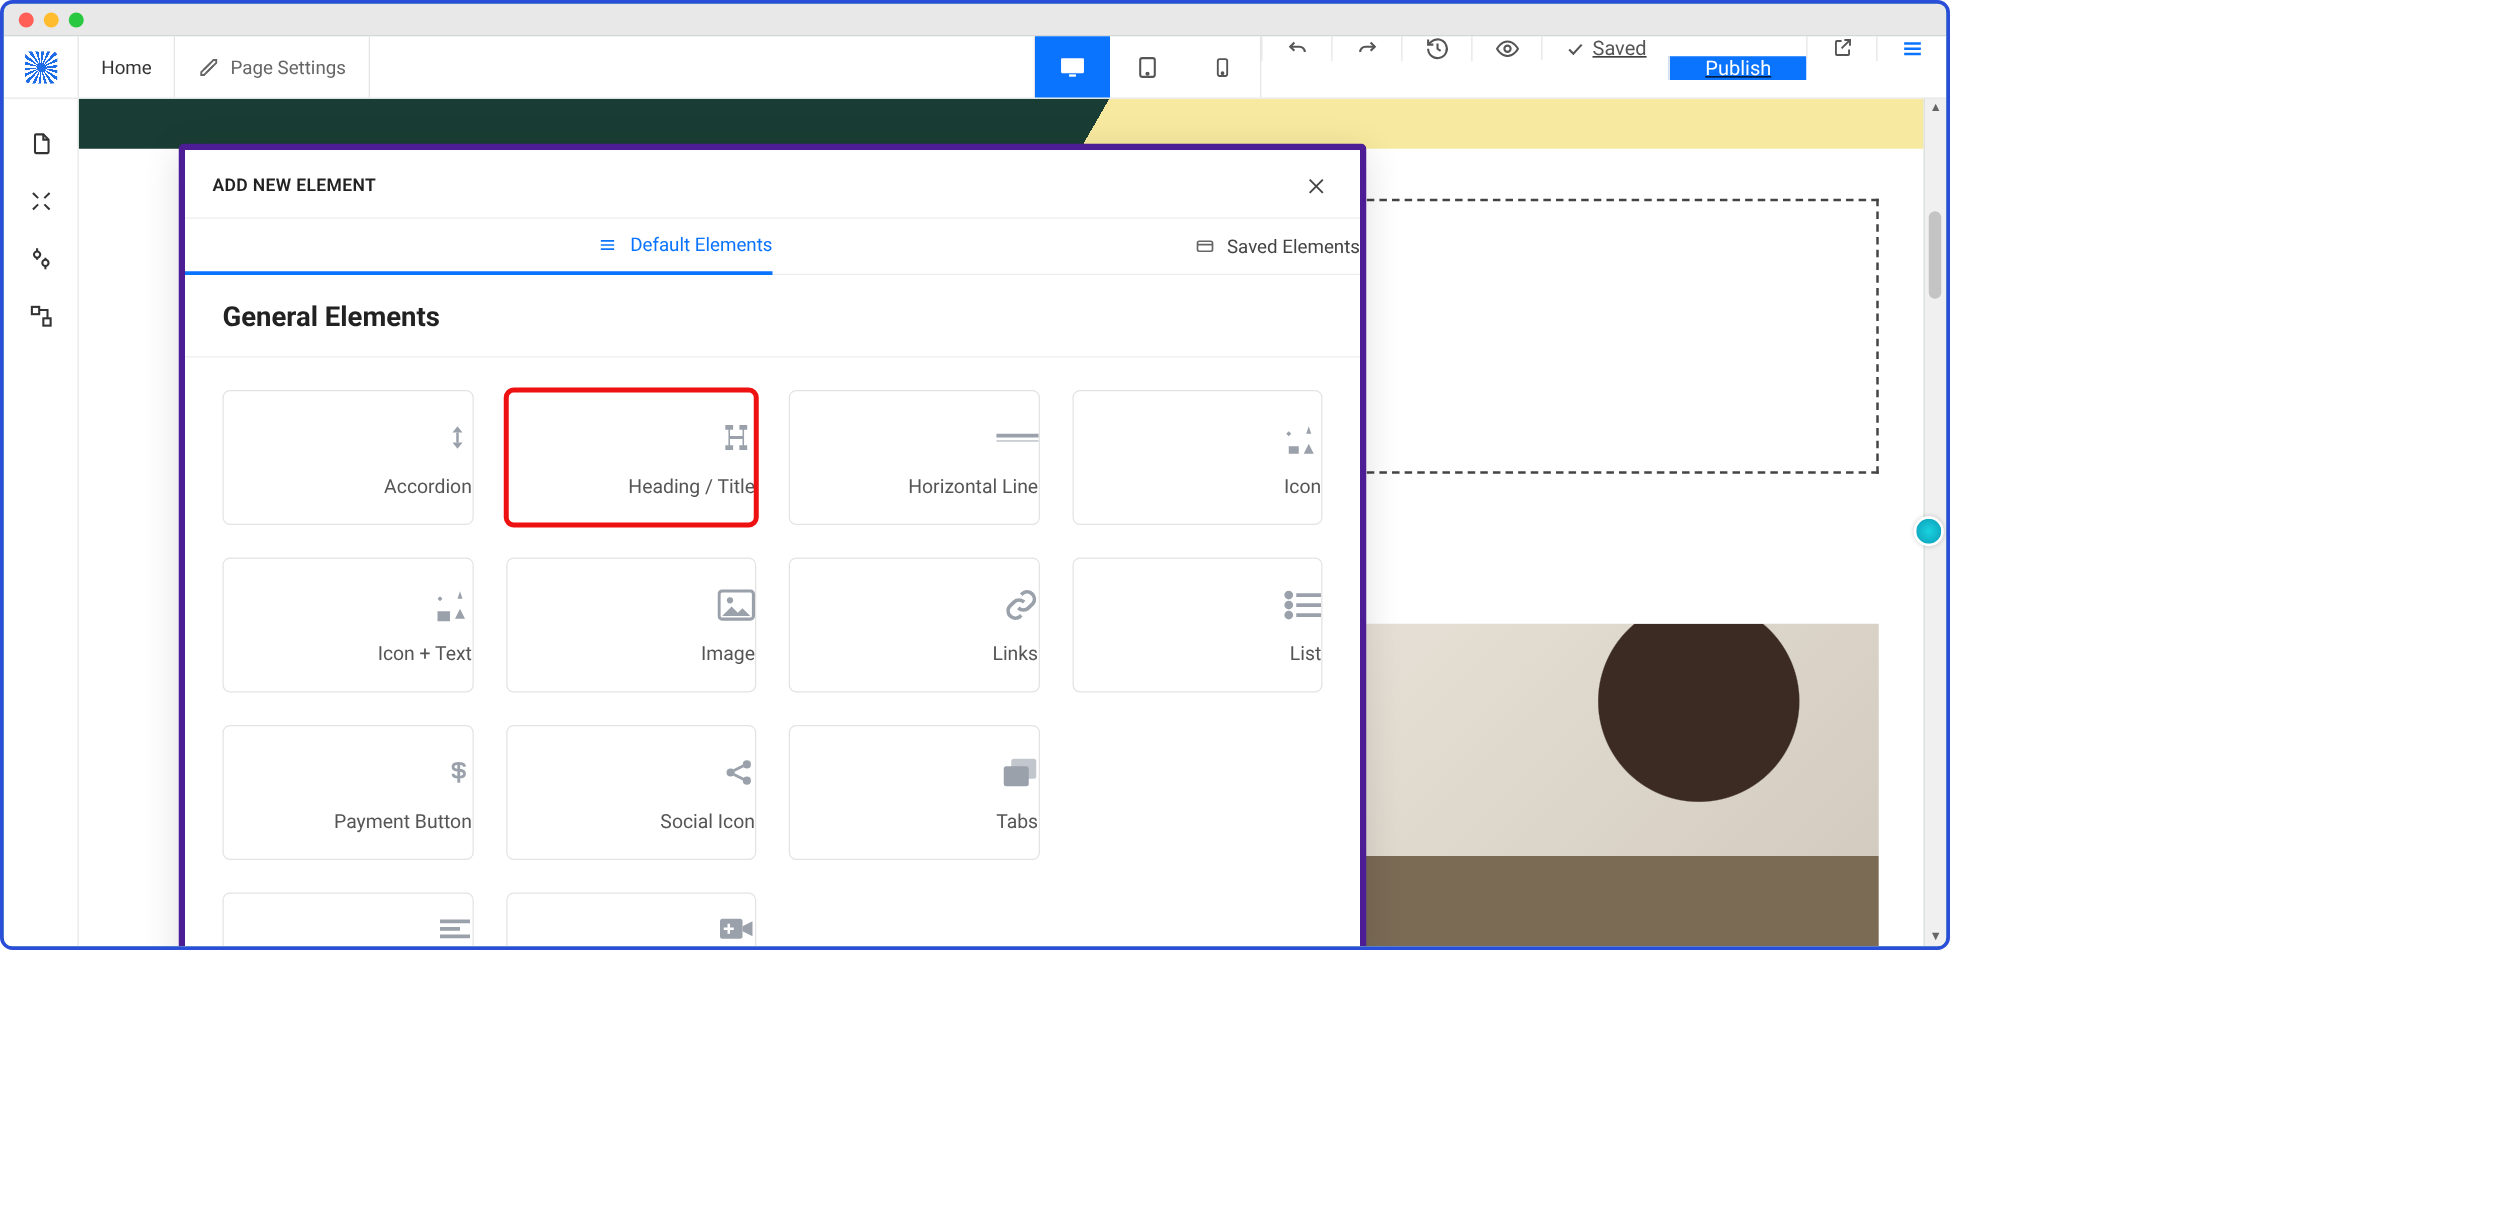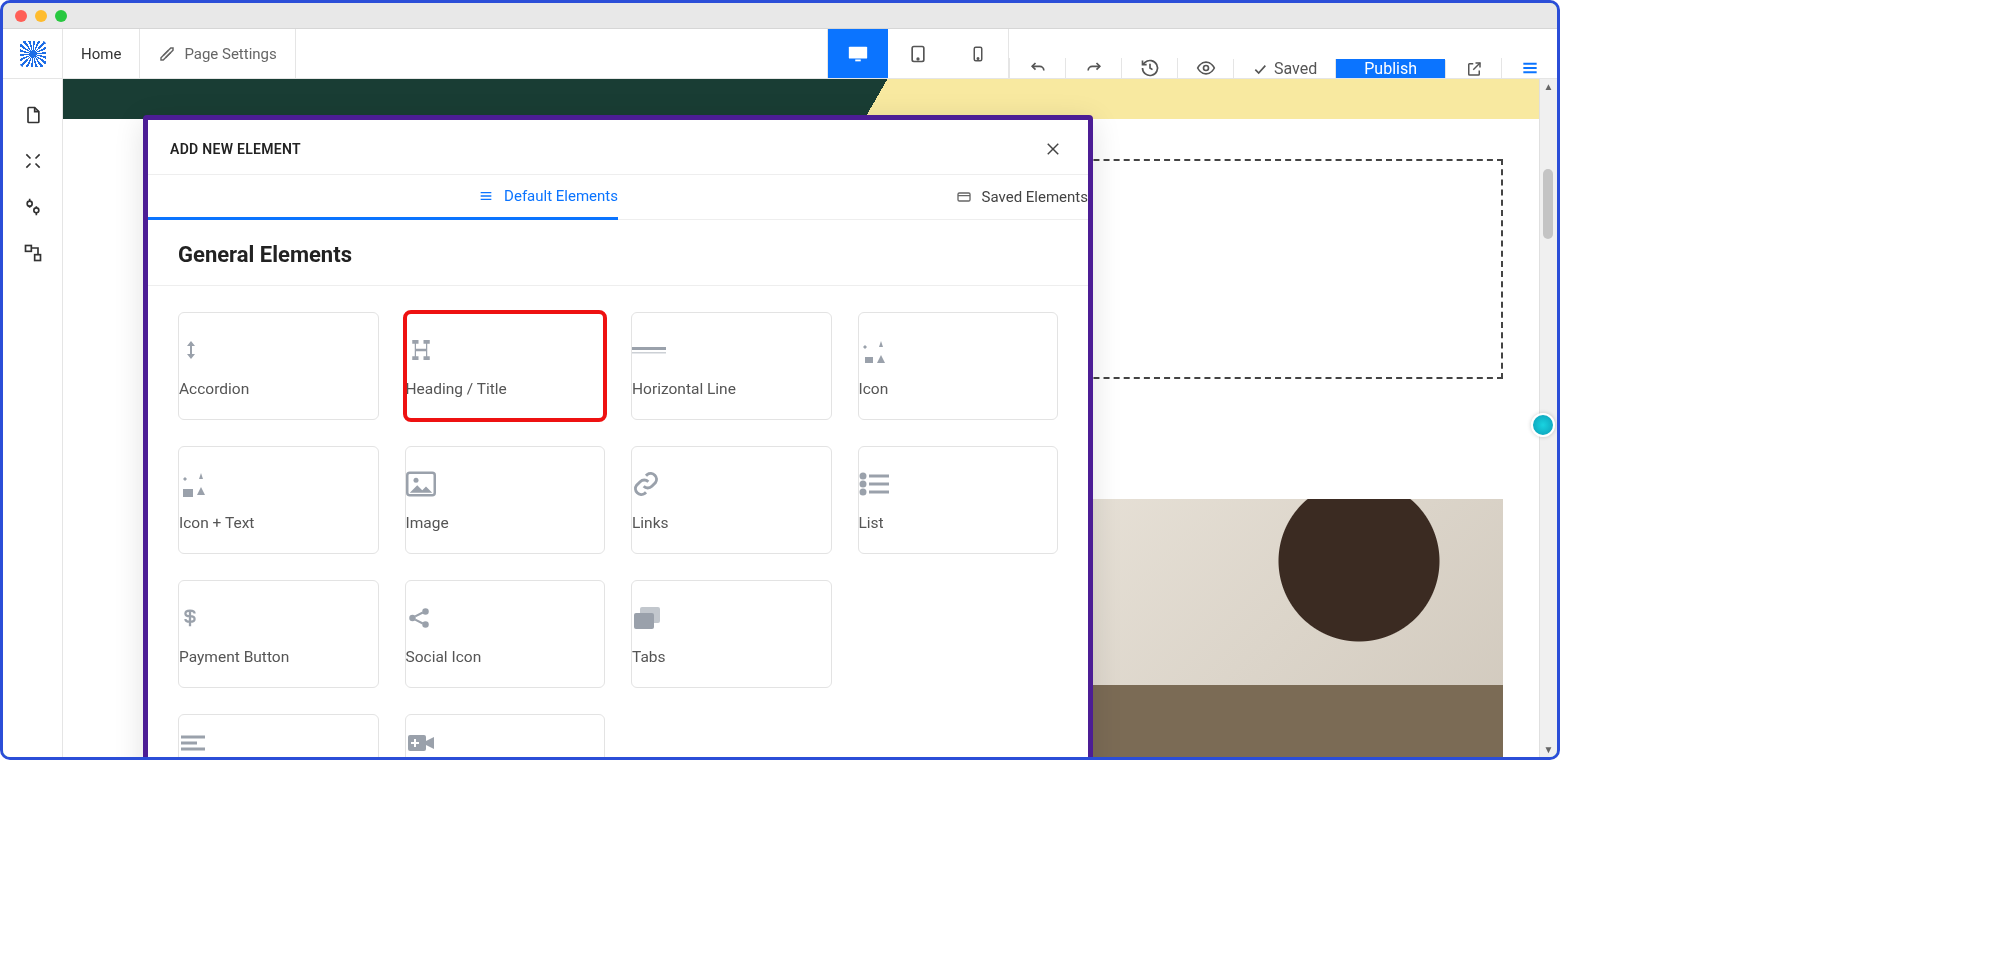--- a/index.html
+++ b/index.html
@@ -15,21 +15,21 @@
 
 .topbar { height: 50px; background: #fff; border-bottom: 1px solid #e5e5e5; display: flex; align-items: stretch; }
 .topbar .logo-cell { width: 60px; display:flex; align-items:center; justify-content:center; border-right:1px solid #e5e5e5; }
 .logo-mark { width:26px; height:26px; background: radial-gradient(circle, #1e6de6 20%, transparent 21%), repeating-conic-gradient(#1e6de6 0 10deg, transparent 10deg 20deg); border-radius:4px; }
 .topbar-btn { padding: 0 18px; display:flex; align-items:center; gap:8px; border-right:1px solid #e5e5e5; font-size:15px; color:#333; cursor:pointer; }
 .topbar-btn.settings { color:#666; }
 .topbar-spacer { flex:1; }
 .device-group { display:flex; border-left:1px solid #e5e5e5; border-right:1px solid #e5e5e5; }
 .device-btn { width:60px; display:flex; align-items:center; justify-content:center; cursor:pointer; color:#555; }
 .device-btn.active { background:#0b74ff; color:#fff; }
-.right-group { display:flex; align-items:flex-end; }
+.right-group { display:flex; align-items:flex-start;text-decoration:underline; }
 .icon-btn { width:56px; display:flex; align-items:center; justify-content:center; border-left:1px solid #e5e5e5; color:#555; cursor:pointer; }
 .saved-btn { padding:0 18px; display:flex; align-items:center; gap:6px; border-left:1px solid #e5e5e5; color:#555; }
 .publish-btn { background:#0b74ff; color:#fff; padding:0 28px; display:flex; align-items:center; font-size:16px; border-left:1px solid #e5e5e5; cursor:pointer;margin-top:16px; }
 
 .main-area { display:flex; height: calc(100% - 76px); position:relative; }
 .left-rail { width:60px; background:#fff; border-right:1px solid #e5e5e5; display:flex; flex-direction:column; align-items:center; gap:10px; padding-top:18px; }
 .rail-btn { width:36px; height:36px; display:flex; align-items:center; justify-content:center; color:#333; cursor:pointer; border-radius:4px; }
 
 .canvas { flex:1; position:relative; background:#fff; overflow:hidden; }
 .canvas-header-stripe { height:40px; background: linear-gradient(120deg, #193d34 55%, #f8e9a0 55%); margin:0; }
@@ -52,21 +52,21 @@
 .modal-close { font-size:20px; color:#444; cursor:pointer; padding:4px; }
 .modal-tabs { display:flex; border-top:1px solid #eee; border-bottom:1px solid #eee; }
 .mtab { flex:1; text-align:center; padding:12px 0; font-size:15px; color:#444; display:flex; align-items:center; justify-content:flex-end; gap:10px; cursor:pointer; }
 .mtab.active { color:#0b74ff; border-bottom:3px solid #0b74ff; margin-bottom:-1px; }
 .mtab.active .tab-ic { color:#0b74ff; }
 .tab-ic { color:#666; }
 
 .section-title { padding:22px 30px 18px; font-size:22px; font-weight:700; color:#222; border-bottom:1px solid #eee; }
 
 .elements-grid { padding:26px 30px 0; display:grid; grid-template-columns: repeat(4, 1fr); gap:26px; }
-.el-card { border:1px solid #e3e3e3; border-radius:6px; height:108px; display:flex; flex-direction:column; align-items:flex-start; justify-content:center; gap:14px; cursor:pointer; color:#4a4a4a; }
+.el-card { border:1px solid #e3e3e3; border-radius:6px; height:108px; display:flex; flex-direction:column; align-items:flex-end; justify-content:center; gap:14px; cursor:pointer; color:#4a4a4a;padding-left:40px; }
 .el-card .el-ic { font-size:26px; color:#9aa1ab; height:32px; display:flex; align-items:center; }
 .el-card .el-label { font-size:15.5px; color:#555; }
 .el-card.highlight { outline:4px solid #e11; outline-offset:-2px; }
 
 .half-row { padding:26px 30px 0; display:grid; grid-template-columns: repeat(4,1fr); gap:26px; }
 .half-row .el-card { height:60px; overflow:hidden; justify-content:flex-start; padding-top:12px; }
 
 svg { display:block; }
 </style>
 </head>

